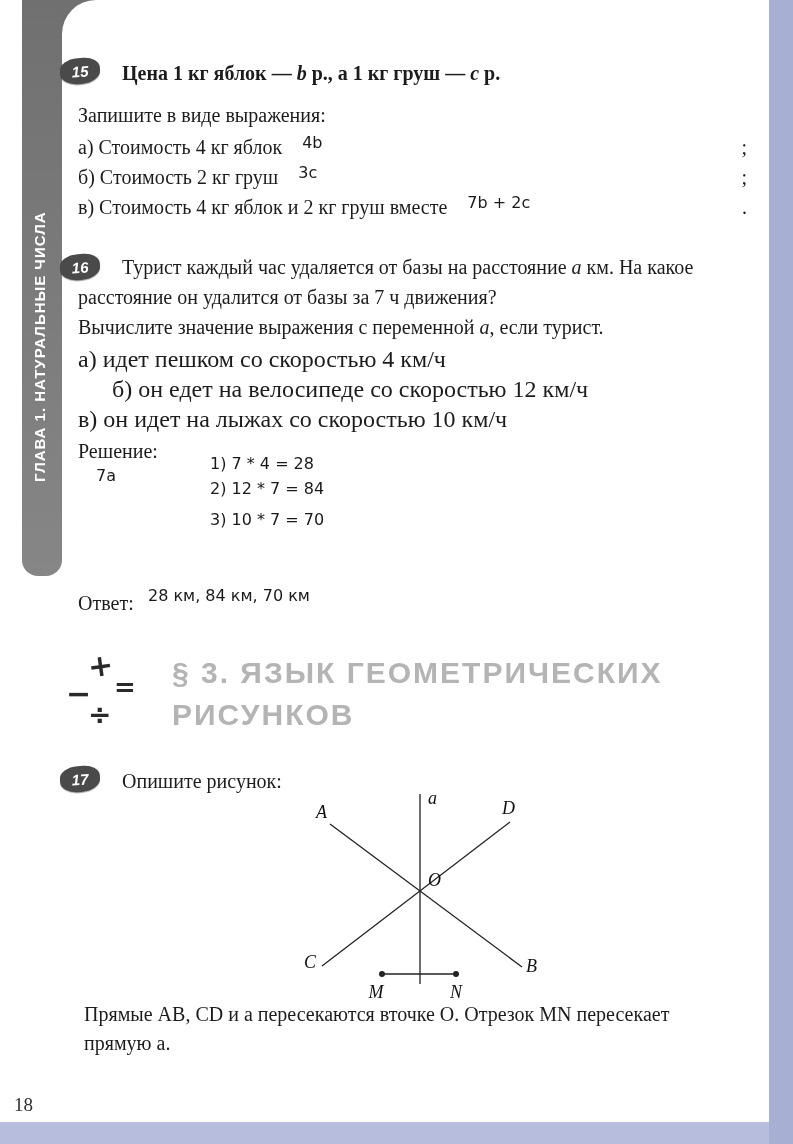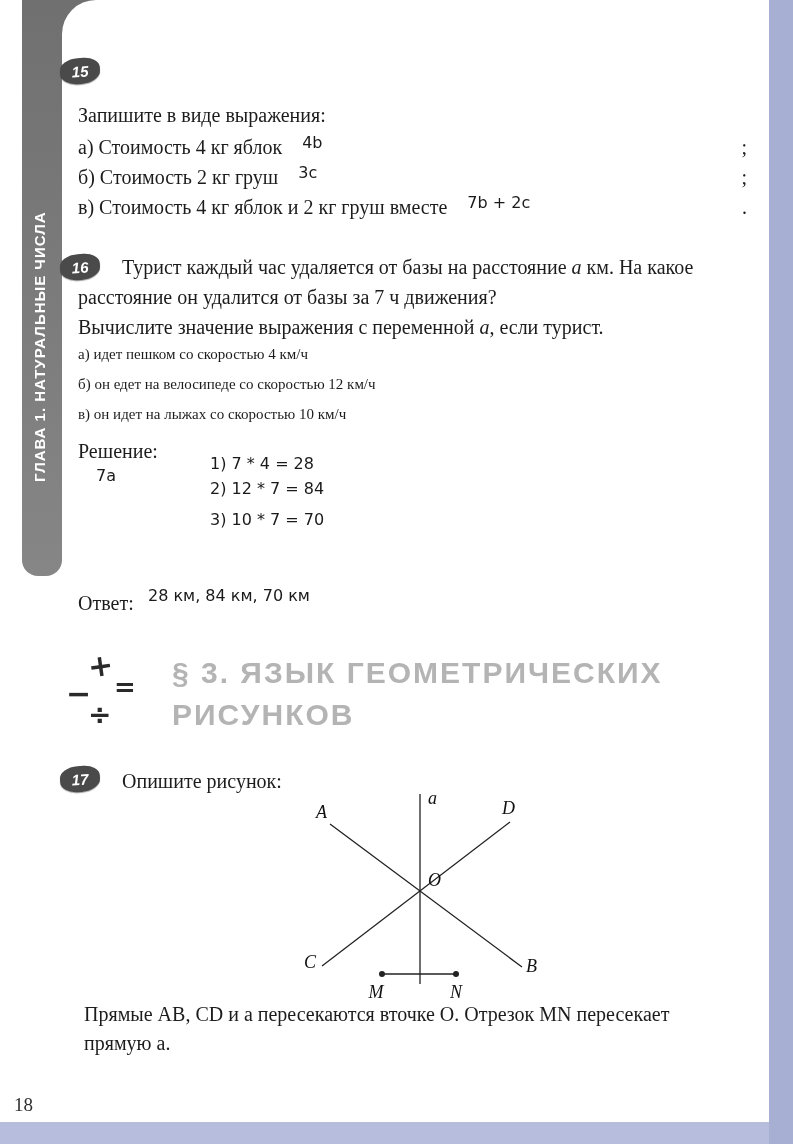--- a/index.html
+++ b/index.html
@@ -38,21 +38,21 @@
   .t15-statement{position:absolute; left:122px; top:62px; font-size:20px; font-weight:bold;}
   .t15-intro{position:absolute; left:78px; top:104px; font-size:20px;}
   .t15-row{position:absolute; left:78px; width:669px; font-size:20px;
     display:flex; align-items:baseline;}
   .t15-row .t15-ans{margin-left:20px; position:relative; top:-6px;}
   .t15-row .t15-punct{margin-left:auto;}
 
   .t16-statement{position:absolute; left:78px; top:252px; width:672px;
     text-indent:44px; font-size:20px; line-height:30px;}
   .t16-intro{position:absolute; left:78px; top:316px; font-size:20px;}
-  .t16-item{position:absolute; left:78px; font-size:15px;}
+  .t16-item{position:absolute; left:78px; font-size:24px;}
   .t16-solution-label{position:absolute; left:78px; top:440px; font-size:20px;}
   .t16-note{position:absolute; left:96px; top:466px;}
   .sol-line{position:absolute; left:210px;}
   .t16-answer-label{position:absolute; left:78px; top:592px; font-size:20px;}
   .t16-answer{position:absolute; left:148px; top:586px;}
 
   
   .section-title{position:absolute; left:172px; top:652px;
     font-family:"Liberation Sans", sans-serif; font-weight:bold;
     font-size:30px; letter-spacing:2px; color:#b4b4b4; line-height:42px;}
@@ -77,20 +77,21 @@
 
   <div class="band-left"></div>
   <div class="corner-gray"></div>
   <div class="corner-white"></div>
   <div class="band-bottom"></div>
   <div class="band-right"></div>
   <div class="sidebar-text">ГЛАВА 1. НАТУРАЛЬНЫЕ ЧИСЛА</div>
   <div class="page-number">18</div>
 
   <div class="badge" style="left:60px; top:58px;">15</div>
+  <div class="t15-statement"><span>Цена 1 кг яблок — </span><span class="it">b</span><span> р., а 1 кг груш — </span><span class="it">c</span><span> р.</span></div>
   <div class="t15-intro">Запишите в виде выражения:</div>
 
   <div class="t15-row" style="top:136px;">
     <span>а) Стоимость 4 кг яблок</span>
     <span class="ans t15-ans">4b</span>
     <span class="t15-punct">;</span>
   </div>
   <div class="t15-row" style="top:166px;">
     <span>б) Стоимость 2 кг груш</span>
     <span class="ans t15-ans">3c</span>
@@ -100,21 +101,21 @@
     <span>в) Стоимость 4 кг яблок и 2 кг груш вместе</span>
     <span class="ans t15-ans">7b + 2c</span>
     <span class="t15-punct">.</span>
   </div>
 
   <div class="badge" style="left:60px; top:254px;">16</div>
   <div class="t16-statement"><span>Турист каждый час удаляется от базы на расстояние </span><span class="it">a</span><span> км. На какое расстояние он удалится от базы за 7 ч движения?</span></div>
   <div class="t16-intro"><span>Вычислите значение выражения с переменной </span><span class="it">a</span><span>, если турист.</span></div>
 
   <div class="t16-item" style="top:346px;">а) идет пешком со скоростью 4 км/ч</div>
-  <div class="t16-item" style="top:376px;">б) он едет на велосипеде со скоростью 12 км/ч</div>
+  <div class="t16-item" style="top:376px;margin-left:34px;">б) он едет на велосипеде со скоростью 12 км/ч</div>
   <div class="t16-item" style="top:406px;">в) он идет на лыжах со скоростью 10 км/ч</div>
 
   <div class="t16-solution-label">Решение:</div>
   <div class="ans t16-note">7а</div>
   <div class="ans sol-line" style="top:454px;">1) 7 * 4 = 28</div>
   <div class="ans sol-line" style="top:479px;text-align:center;">2) 12 * 7 = 84</div>
   <div class="ans sol-line" style="top:510px;">3) 10 * 7 = 70</div>
 
   <div class="t16-answer-label">Ответ:</div>
   <div class="ans t16-answer">28 км, 84 км, 70 км</div>

